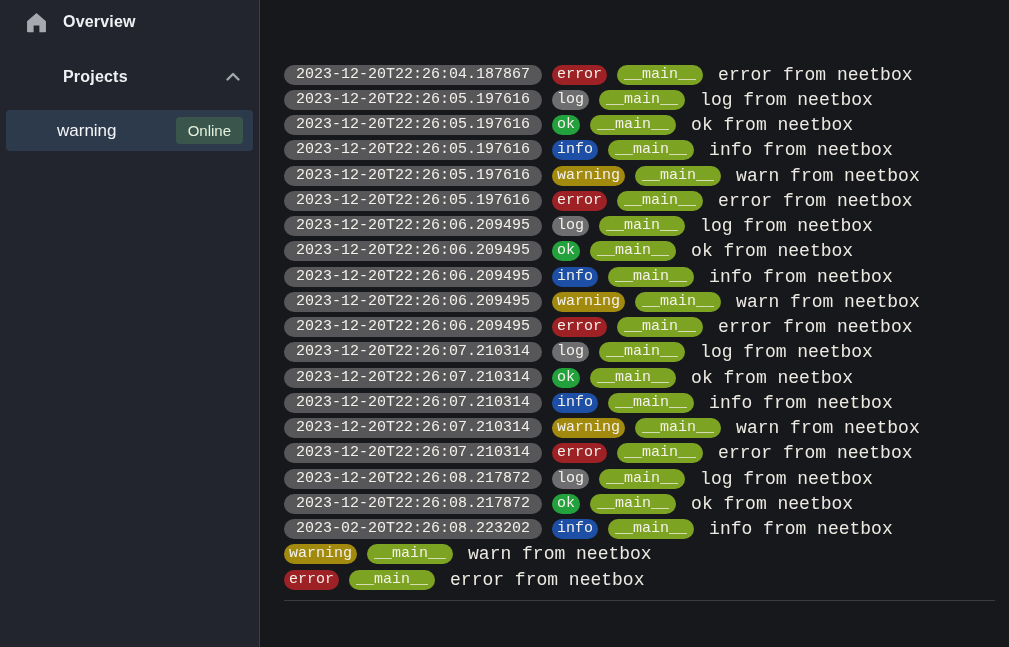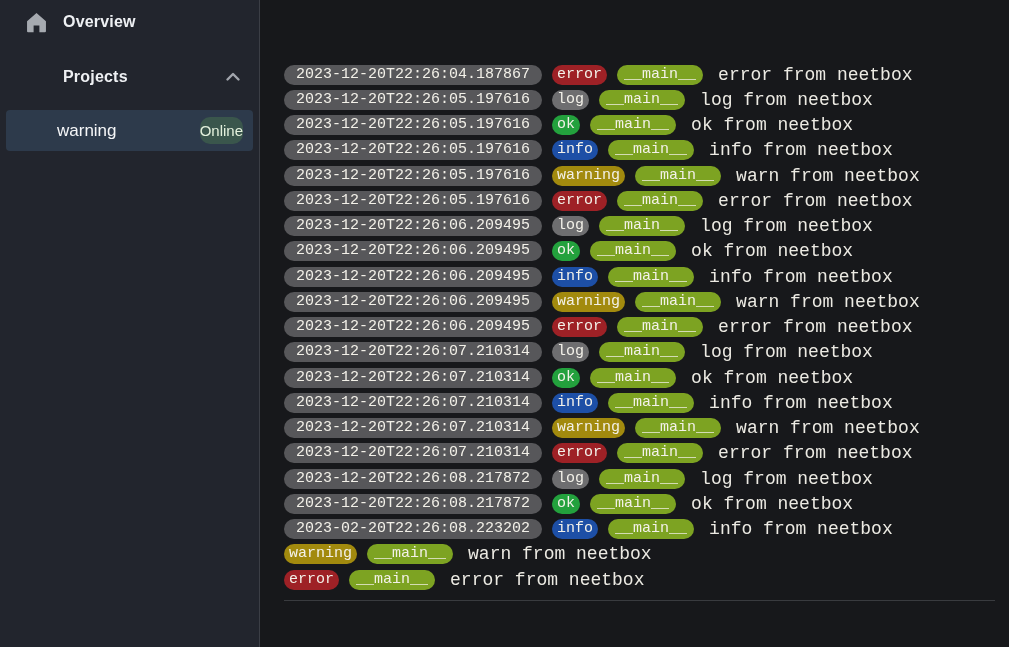--- a/index.html
+++ b/index.html
@@ -56,22 +56,22 @@
     border-radius: 4px;
     padding: 0 10px 0 51px;
     cursor: pointer;
   }
   .project-name { color: #f5f6f8; font-size: 17px; }
   .online-badge {
     margin-left: auto;
     background: #3a564c;
     color: #e3f0dc;
     font-size: 15px;
-    padding: 5px 0;
-    border-radius: 10px;
+    padding: 5px 12px;
+    border-radius: 4px;
   }
 
   
   .main {
     flex: 1;
     box-sizing: border-box;
     padding: 26px 14px 0 24px;
     overflow: hidden;
   }
   .page-title {

